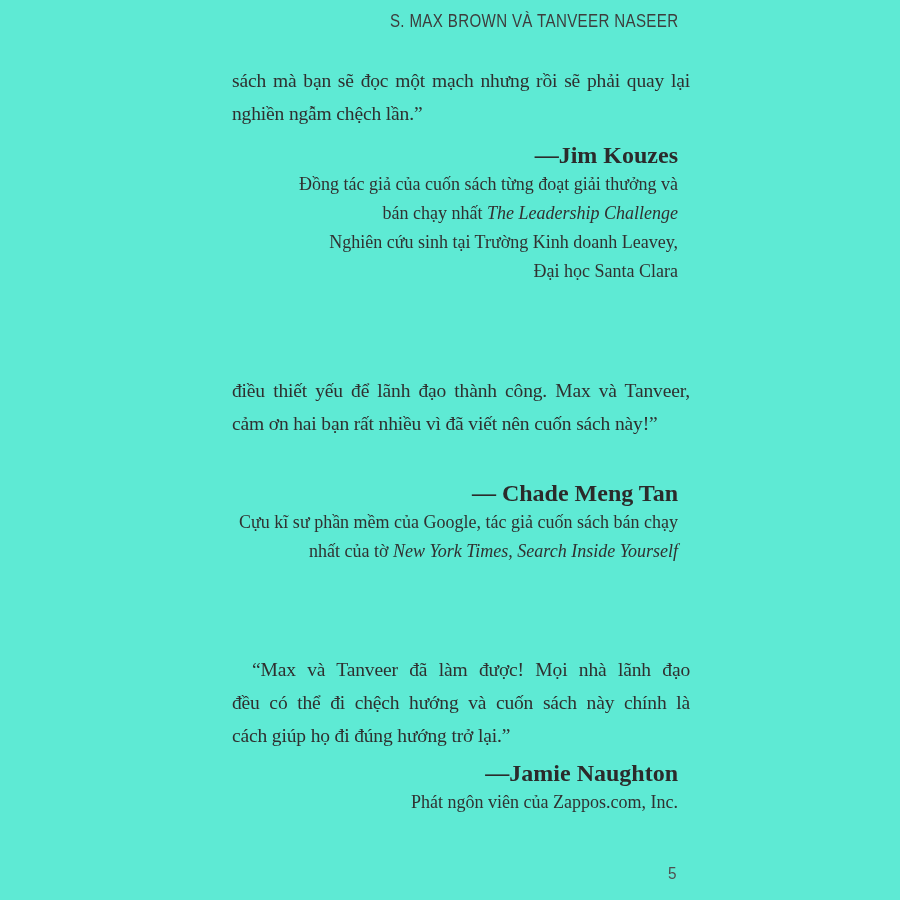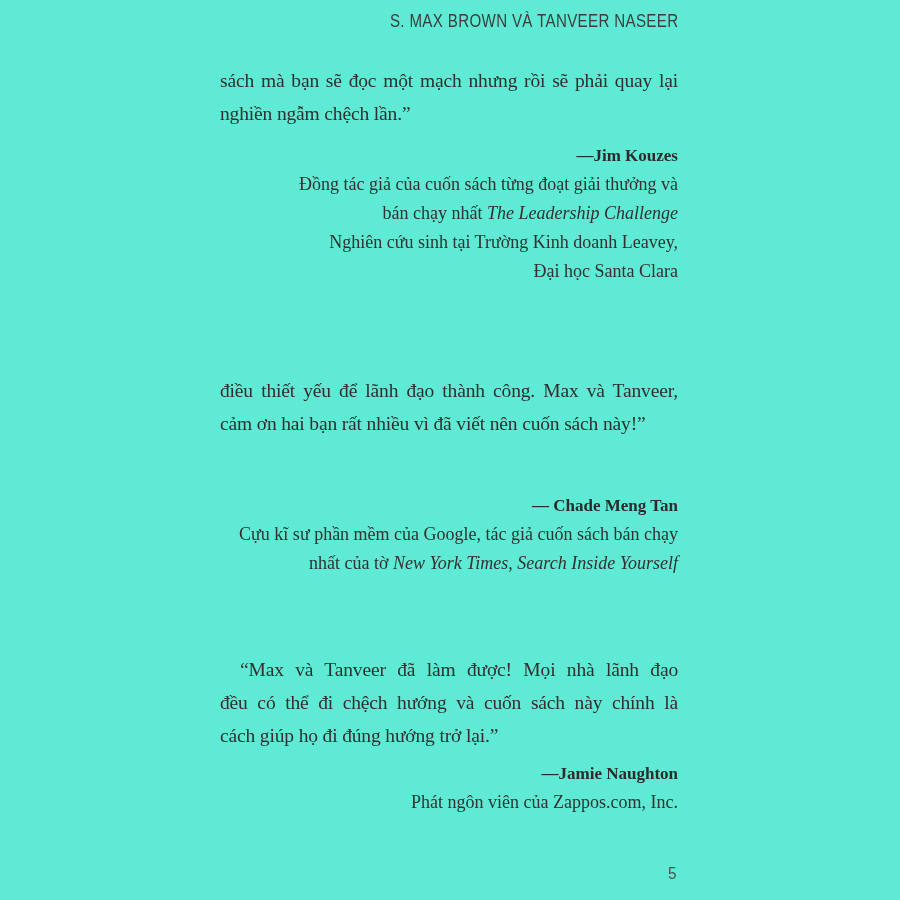--- a/index.html
+++ b/index.html
@@ -30,21 +30,21 @@
     font-size: 18px;
     font-weight: 500;
     letter-spacing: 0.4px;
     color: #3d3d3d;
     white-space: nowrap;
     transform: scaleX(0.84);
     transform-origin: 100% 50%;
   }
   .quote {
     position: absolute;
-    left: 0;
+    left: 12px;
     width: 458px;
     font-size: 19.5px;
     line-height: 33px;
     letter-spacing: -0.15px;
     color: #2f2f2f;
   }
   .q-line { text-align: justify; }
   .q-line.just { text-align-last: justify; }
   .q-line.last { text-align: left; text-align-last: left; }
   .q-line.first { text-indent: 20px; }
@@ -52,39 +52,39 @@
     position: absolute;
     left: 0;
     width: 458px;
     text-align: right;
     font-size: 18px;
     line-height: 29px;
     color: #313131;
   }
   .attr-name {
     font-weight: bold;
-    font-size: 17px;
+    font-size: 24px;
     color: #2b2b2b;
   }
   .it { font-style: italic; }
   .pagenum {
     position: absolute;
     top: 864px;
     right: 2px;
     font-family: "Liberation Sans", sans-serif;
     font-size: 17px;
     color: #4f4f4f;
     transform: scaleX(0.9);
     transform-origin: 100% 50%;
   }
   
   .quote-1 { top: 64px; }
   .attr-1  { top: 141px; }
   .quote-2 { top: 374px; }
-  .attr-2  { top: 491px; }
+  .attr-2  { top: 479px; }
   .quote-3 { top: 653px; }
   .attr-3  { top: 759px; }
 </style>
 </head>
 <body>
 
 <div class="page">
   <div class="col">
 
     <div class="running-head">S. MAX BROWN VÀ TANVEER NASEER</div>

